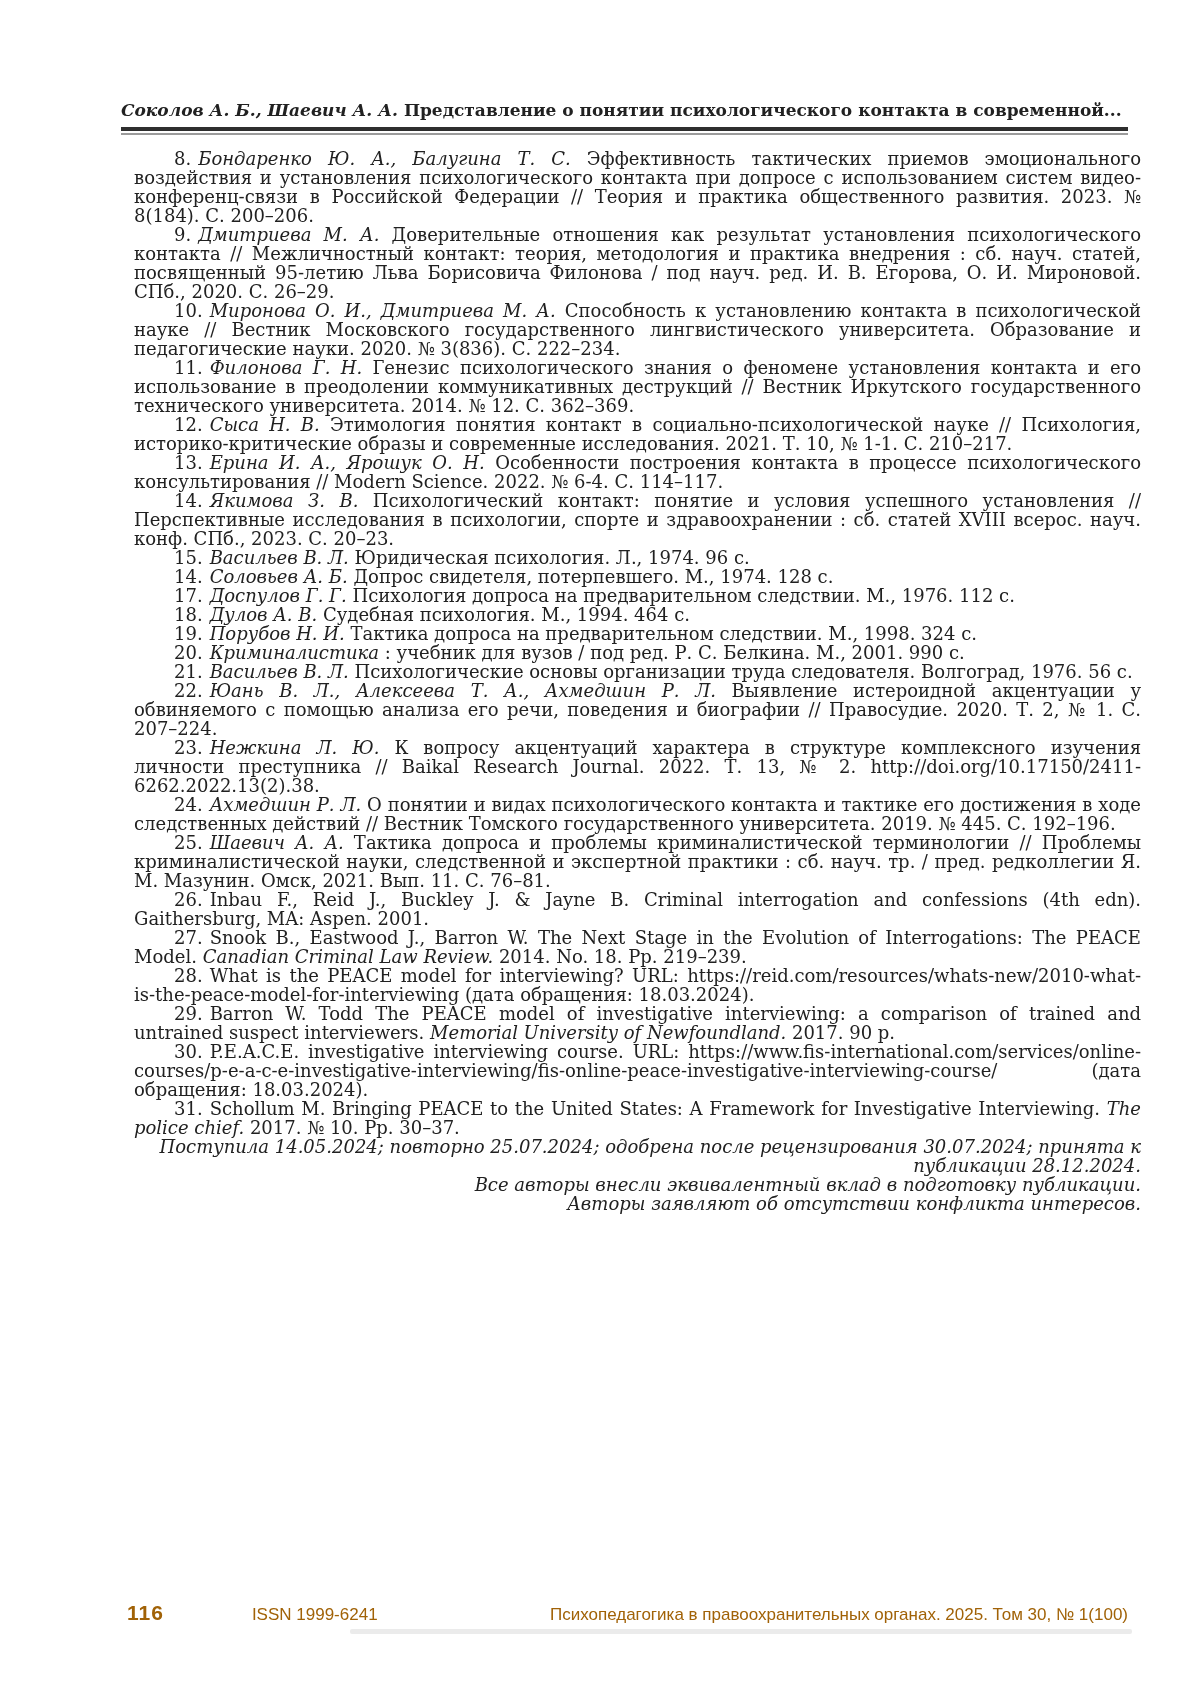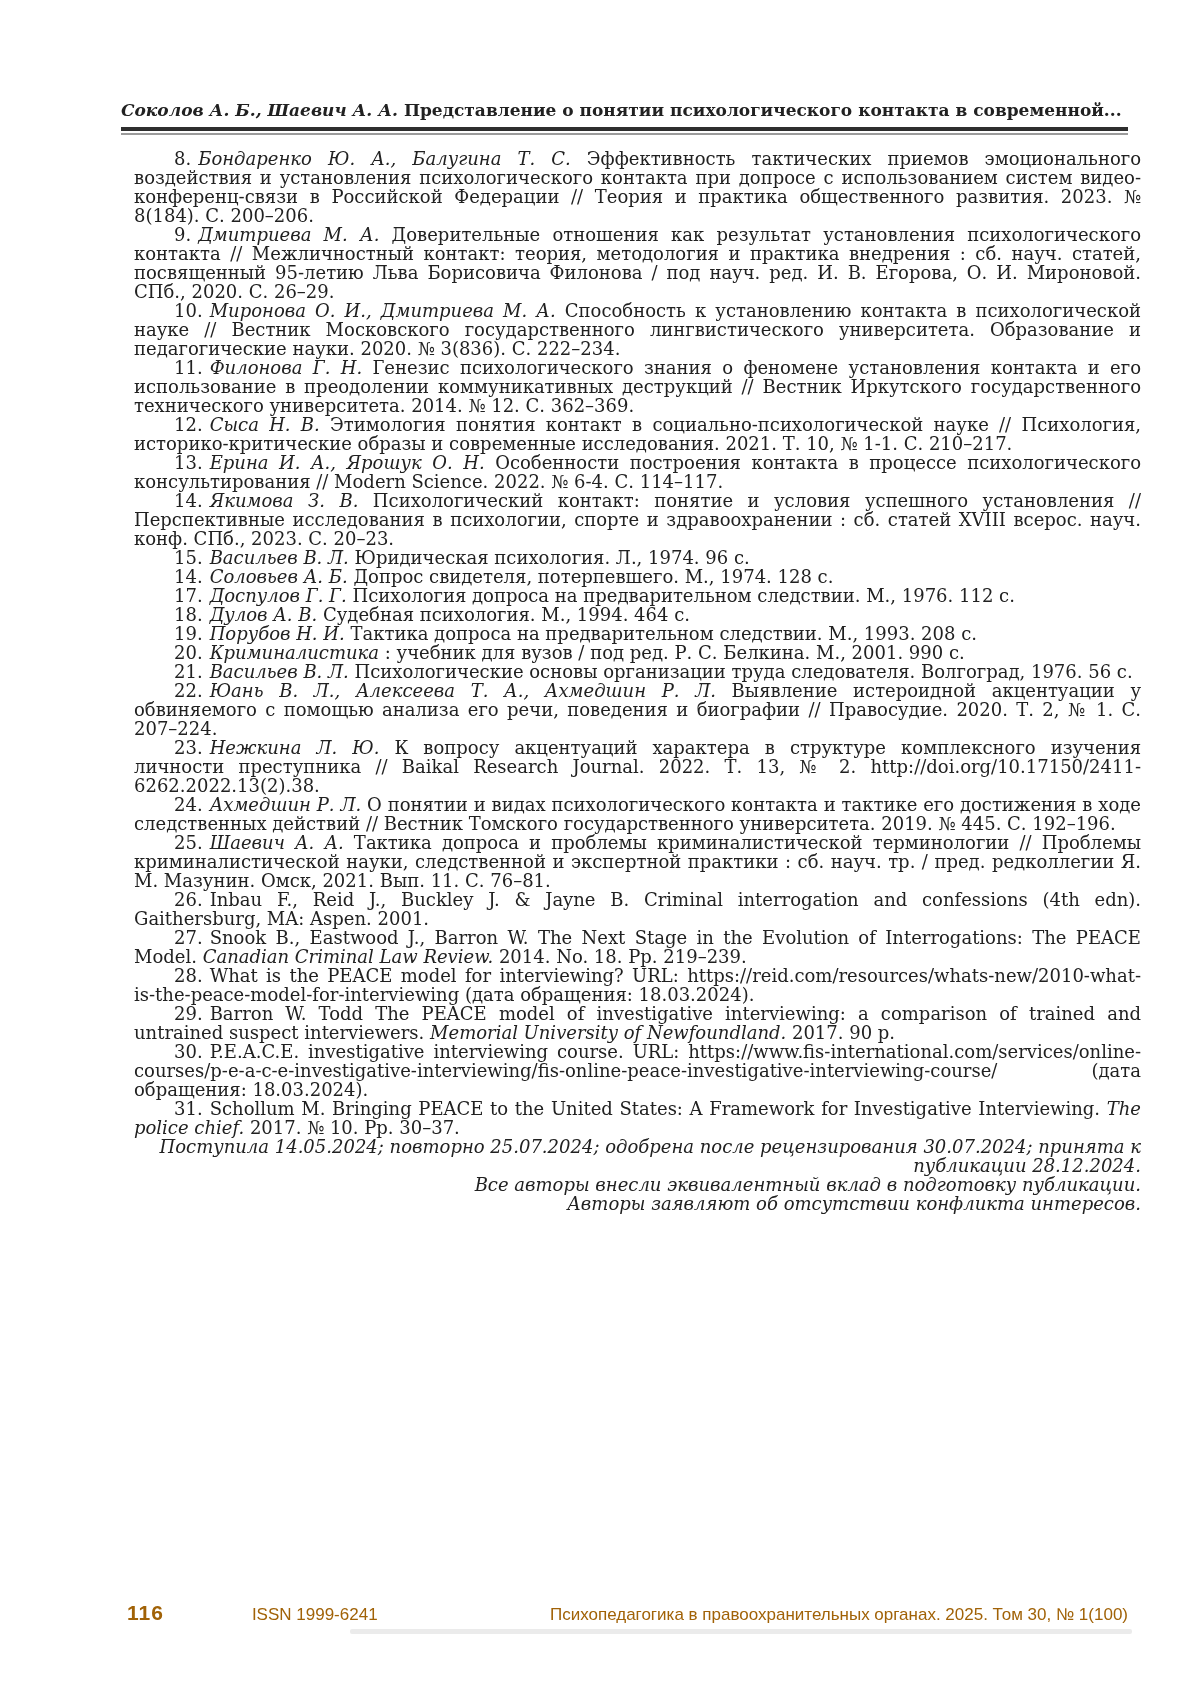--- a/index.html
+++ b/index.html
@@ -65,21 +65,21 @@
         <p class="ref"><span class="ref-num">9.</span><span class="it">Дмитриева М. А.</span><span> Доверительные отношения как результат установления психологического контакта // Межличностный контакт: теория, методология и практика внедрения : сб. науч. статей, посвященный 95-летию Льва Борисовича Филонова / под науч. ред. И. В. Егорова, О. И. Мироновой. СПб., 2020. С. 26–29.</span></p>
         <p class="ref"><span class="ref-num">10.</span><span class="it">Миронова О. И., Дмитриева М. А.</span><span> Способность к установлению контакта в психологической науке // Вестник Московского государственного лингвистического университета. Образование и педагогические науки. 2020. № 3(836). С. 222–234.</span></p>
         <p class="ref"><span class="ref-num">11.</span><span class="it">Филонова Г. Н.</span><span> Генезис психологического знания о феномене установления контакта и его использование в преодолении коммуникативных деструкций // Вестник Иркутского государственного технического университета. 2014. № 12. С. 362–369.</span></p>
         <p class="ref"><span class="ref-num">12.</span><span class="it">Сыса Н. В.</span><span> Этимология понятия контакт в социально-психологической науке // Психология, историко-критические образы и современные исследования. 2021. Т. 10, № 1-1. С. 210–217.</span></p>
         <p class="ref"><span class="ref-num">13.</span><span class="it">Ерина И. А., Ярошук О. Н.</span><span> Особенности построения контакта в процессе психологического консультирования // Modern Science. 2022. № 6-4. С. 114–117.</span></p>
         <p class="ref"><span class="ref-num">14.</span><span class="it">Якимова З. В.</span><span> Психологический контакт: понятие и условия успешного установления // Перспективные исследования в психологии, спорте и здравоохранении : сб. статей XVIII всерос. науч. конф. СПб., 2023. С. 20–23.</span></p>
         <p class="ref"><span class="ref-num">15.</span><span class="it">Васильев В. Л.</span><span> Юридическая психология. Л., 1974. 96 с.</span></p>
         <p class="ref"><span class="ref-num">14.</span><span class="it">Соловьев А. Б.</span><span> Допрос свидетеля, потерпевшего. М., 1974. 128 с.</span></p>
         <p class="ref"><span class="ref-num">17.</span><span class="it">Доспулов Г. Г.</span><span> Психология допроса на предварительном следствии. М., 1976. 112 с.</span></p>
         <p class="ref"><span class="ref-num">18.</span><span class="it">Дулов А. В.</span><span> Судебная психология. М., 1994. 464 с.</span></p>
-        <p class="ref"><span class="ref-num">19.</span><span class="it">Порубов Н. И.</span><span> Тактика допроса на предварительном следствии. М., 1993. 208 с.</span></p>
+        <p class="ref"><span class="ref-num">19.</span><span class="it">Порубов Н. И.</span><span> Тактика допроса на предварительном следствии. М., 1998. 324 с.</span></p>
         <p class="ref"><span class="ref-num">20.</span><span class="it">Криминалистика</span><span> : учебник для вузов / под ред. Р. С. Белкина. М., 2001. 990 с.</span></p>
         <p class="ref"><span class="ref-num">21.</span><span class="it">Васильев В. Л.</span><span> Психологические основы организации труда следователя. Волгоград, 1976. 56 с.</span></p>
         <p class="ref"><span class="ref-num">22.</span><span class="it">Юань В. Л., Алексеева Т. А., Ахмедшин Р. Л.</span><span> Выявление истероидной акцентуации у обвиняемого с помощью анализа его речи, поведения и биографии // Правосудие. 2020. Т. 2, № 1. С. 207–224.</span></p>
         <p class="ref"><span class="ref-num">23.</span><span class="it">Нежкина Л. Ю.</span><span> К вопросу акцентуаций характера в структуре комплексного изучения личности преступника // Baikal Research Journal. 2022. Т. 13, № 2. http://doi.org/10.17150/2411-6262.2022.13(2).38.</span></p>
         <p class="ref"><span class="ref-num">24.</span><span class="it">Ахмедшин Р. Л.</span><span> О понятии и видах психологического контакта и тактике его достижения в ходе следственных действий // Вестник Томского государственного университета. 2019. № 445. С. 192–196.</span></p>
         <p class="ref"><span class="ref-num">25.</span><span class="it">Шаевич А. А.</span><span> Тактика допроса и проблемы криминалистической терминологии // Проблемы криминалистической науки, следственной и экспертной практики : сб. науч. тр. / пред. редколлегии Я. М. Мазунин. Омск, 2021. Вып. 11. С. 76–81.</span></p>
         <p class="ref"><span class="ref-num">26.</span><span>Inbau F., Reid J., Buckley J. &amp; Jayne B. Criminal interrogation and confessions (4th edn). Gaithersburg, MA: Aspen. 2001.</span></p>
         <p class="ref"><span class="ref-num">27.</span><span>Snook B., Eastwood J., Barron W. The Next Stage in the Evolution of Interrogations: The PEACE Model. </span><span class="it">Canadian Criminal Law Review.</span><span> 2014. No. 18. Pp. 219–239.</span></p>
         <p class="ref"><span class="ref-num">28.</span><span>What is the PEACE model for interviewing? URL: https://reid.com/resources/whats-new/2010-what-is-the-peace-model-for-interviewing (дата обращения: 18.03.2024).</span></p>
         <p class="ref"><span class="ref-num">29.</span><span>Barron W. Todd The PEACE model of investigative interviewing: a comparison of trained and untrained suspect interviewers. </span><span class="it">Memorial University of Newfoundland.</span><span> 2017. 90 p.</span></p>

